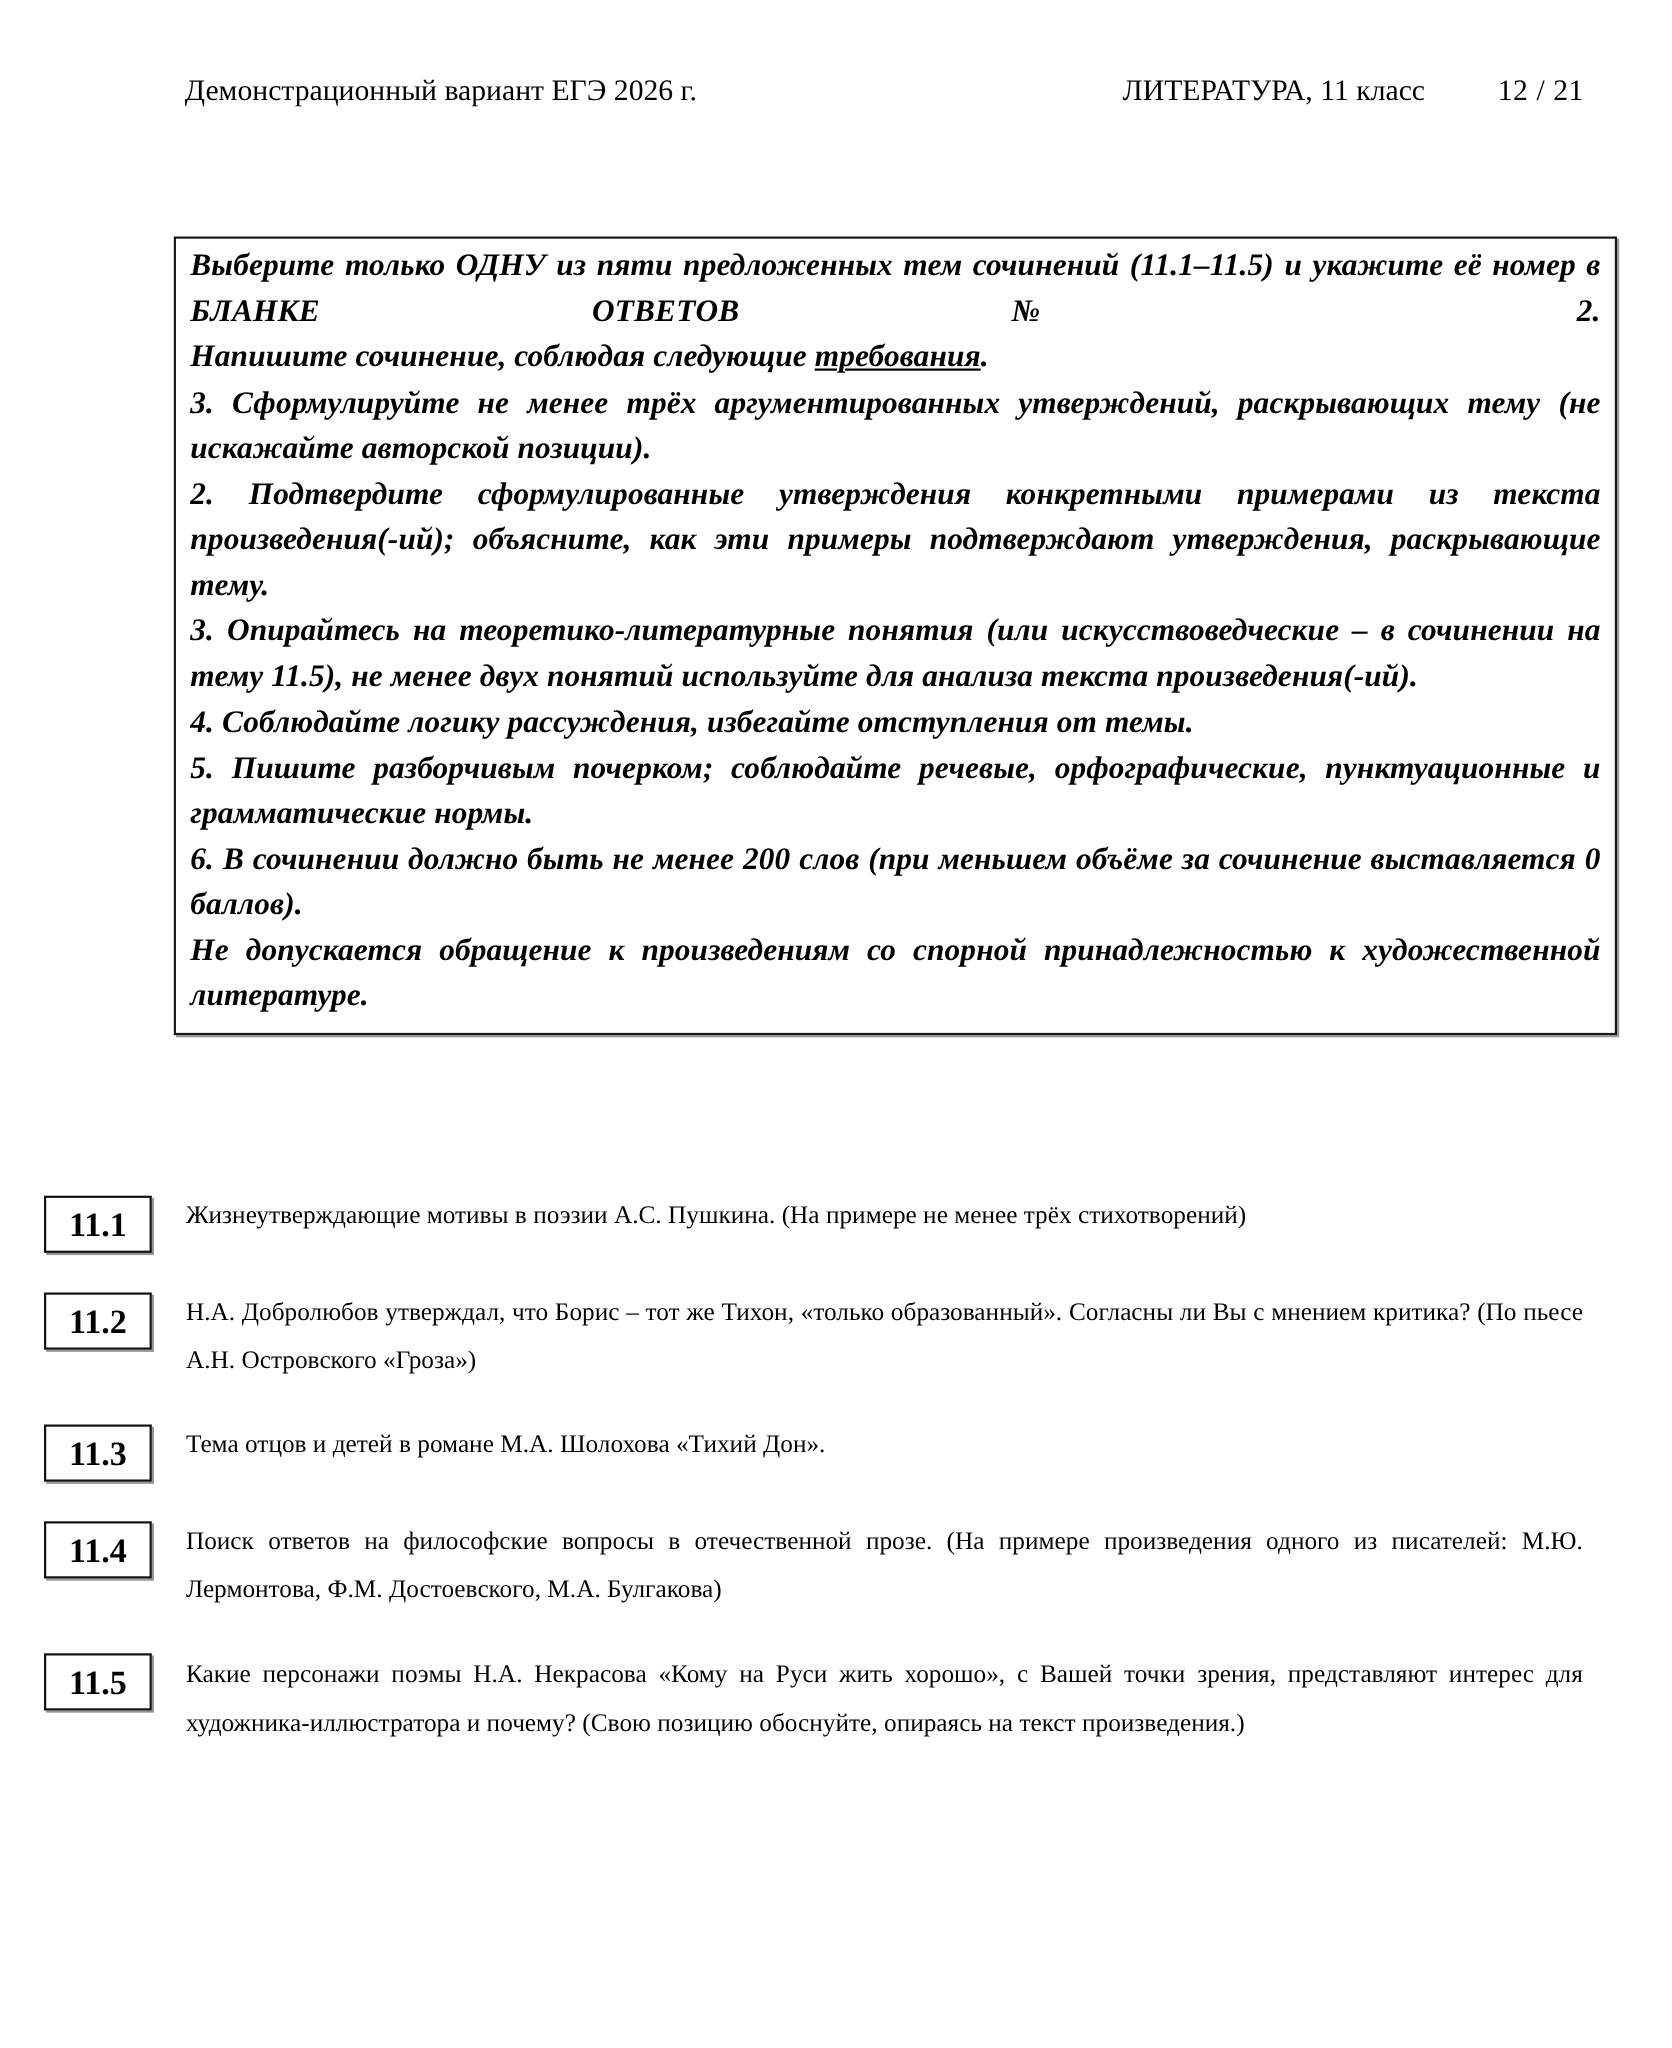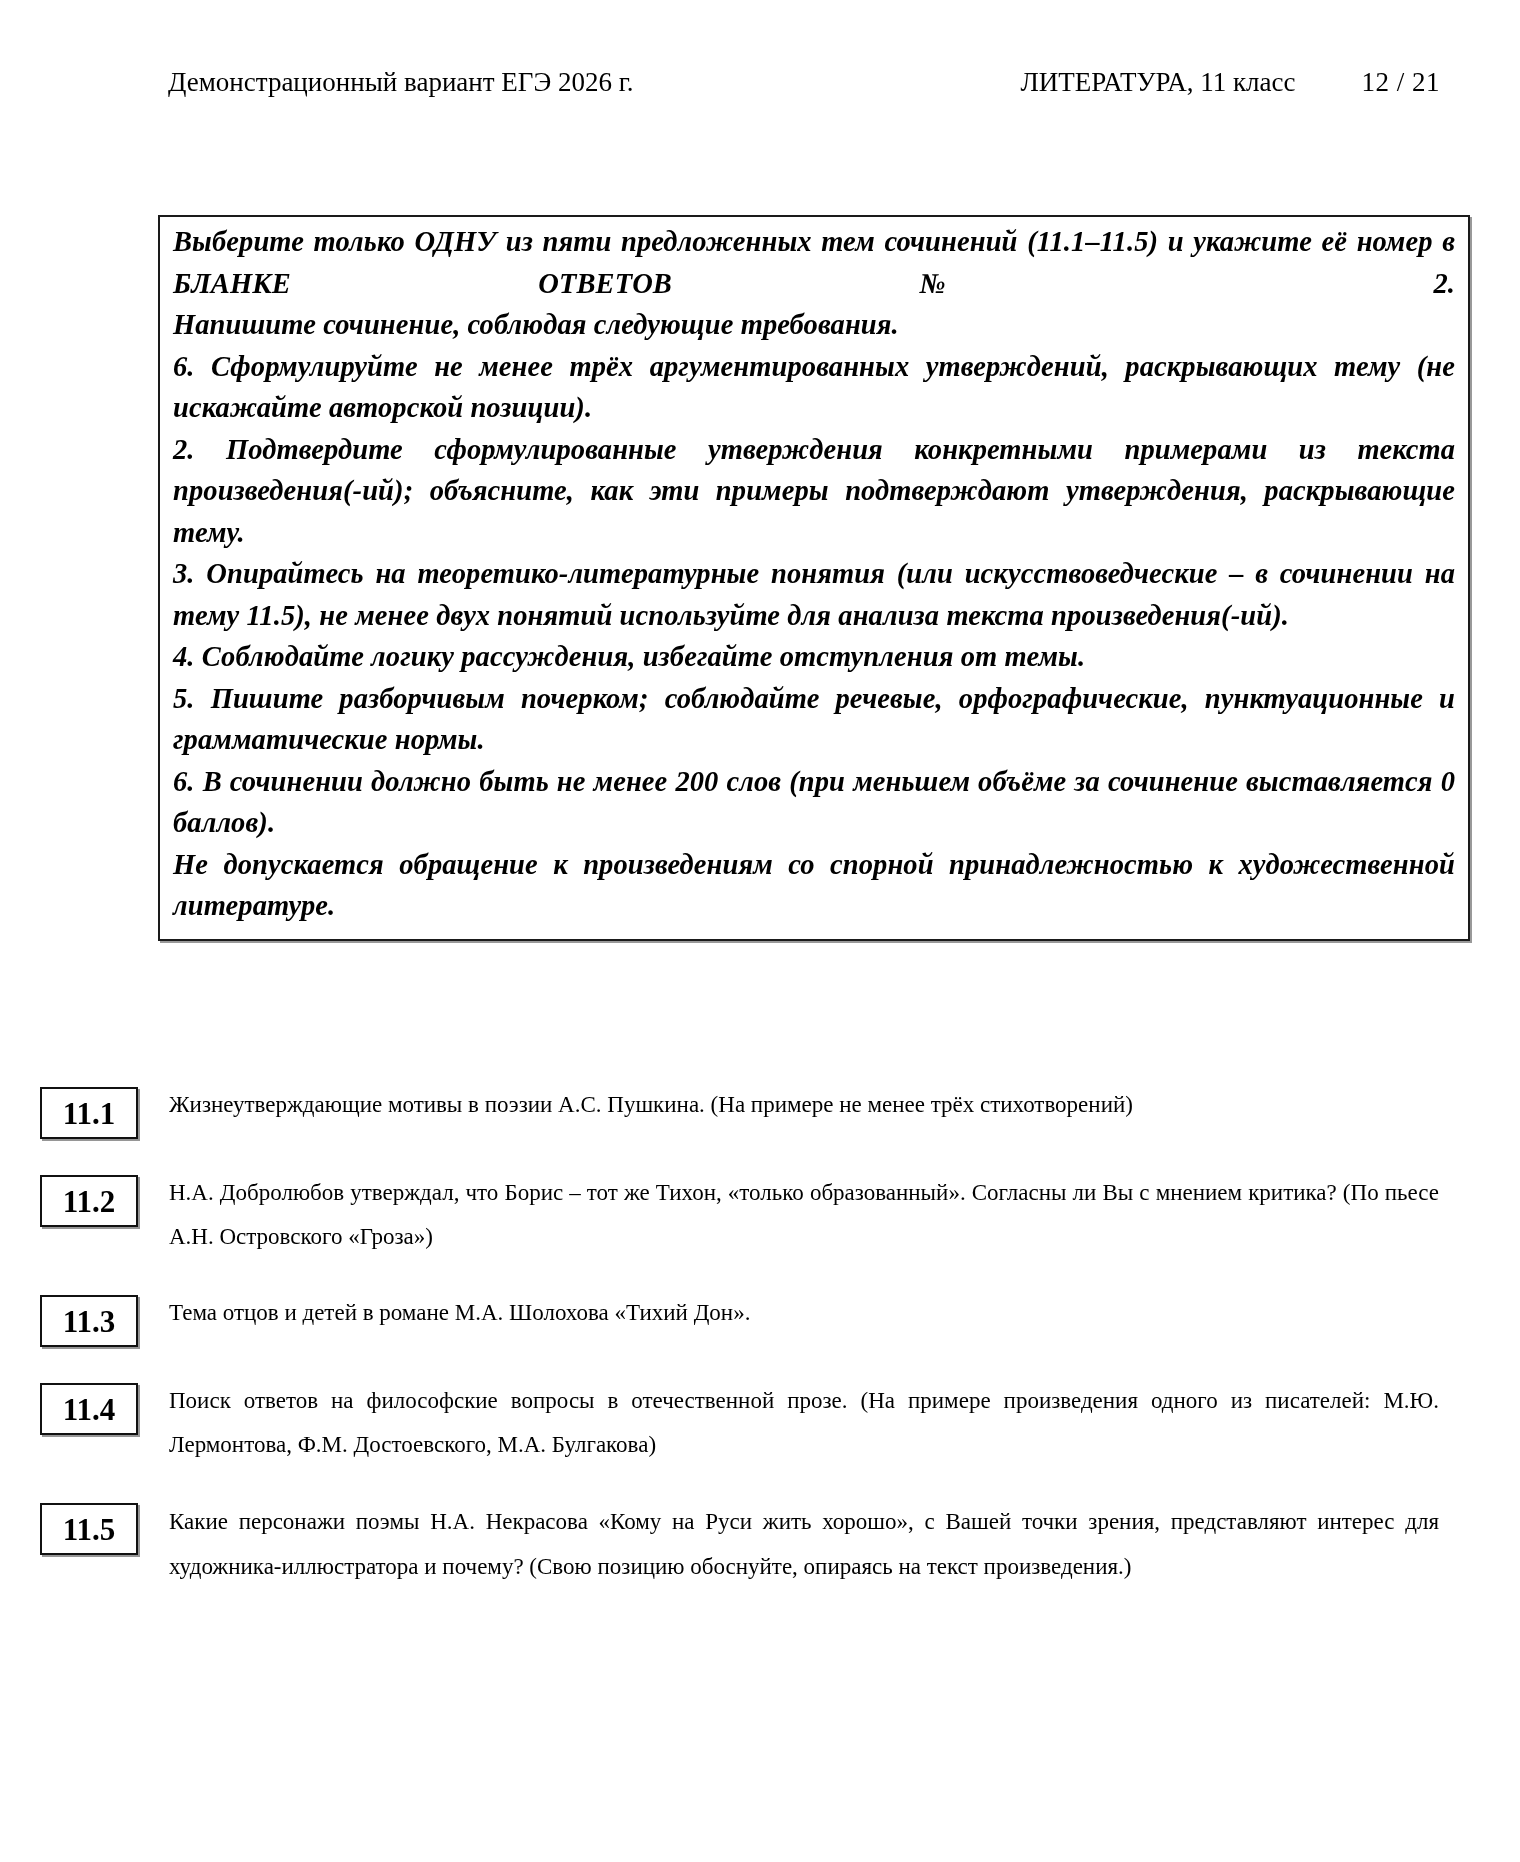--- a/index.html
+++ b/index.html
@@ -75,21 +75,21 @@
     font-weight: bold;
     font-style: italic;
     text-align: justify;
     text-justify: inter-word;
     margin: 0;
     letter-spacing: 0.1px;
   }
   .instr-p.last-line-justify {
     text-align-last: justify;
   }
-  .u { text-decoration-thickness: 2px; text-underline-offset: 2px; }
+  .u { text-decoration: underline; text-decoration-thickness: 2px; text-underline-offset: 2px; }
 
   
   .tasks {
     position: absolute;
     left: 0;
     top: 1060px;
     width: 1520px;
   }
   .task {
     position: relative;
@@ -135,21 +135,21 @@
     <span class="runhead-right">
       <span class="runhead-subject">ЛИТЕРАТУРА, 11 класс</span>
       <span class="runhead-pages">12 / 21</span>
     </span>
   </div>
 
 
   <div class="instr-box">
     <p class="instr-p last-line-justify">Выберите только ОДНУ из пяти предложенных тем сочинений (11.1–11.5) и укажите её номер в БЛАНКЕ ОТВЕТОВ № 2.</p>
     <p class="instr-p"><span>Напишите сочинение, соблюдая следующие </span><span class="u">требования</span><span>.</span></p>
-    <p class="instr-p">6. Сформулируйте не менее трёх аргументированных утверждений, раскрывающих тему (не искажайте авторской позиции).</p>
+    <p class="instr-p">3. Сформулируйте не менее трёх аргументированных утверждений, раскрывающих тему (не искажайте авторской позиции).</p>
     <p class="instr-p">2. Подтвердите сформулированные утверждения конкретными примерами из текста произведения(-ий); объясните, как эти примеры подтверждают утверждения, раскрывающие тему.</p>
     <p class="instr-p">3. Опирайтесь на теоретико-литературные понятия (или искусствоведческие – в сочинении на тему 11.5), не менее двух понятий используйте для анализа текста произведения(-ий).</p>
     <p class="instr-p">4. Соблюдайте логику рассуждения, избегайте отступления от темы.</p>
     <p class="instr-p">5. Пишите разборчивым почерком; соблюдайте речевые, орфографические, пунктуационные и грамматические нормы.</p>
     <p class="instr-p">6. В сочинении должно быть не менее 200 слов (при меньшем объёме за сочинение выставляется 0 баллов).</p>
     <p class="instr-p">Не допускается обращение к произведениям со спорной принадлежностью к художественной литературе.</p>
   </div>
 
   <div class="tasks">
 

